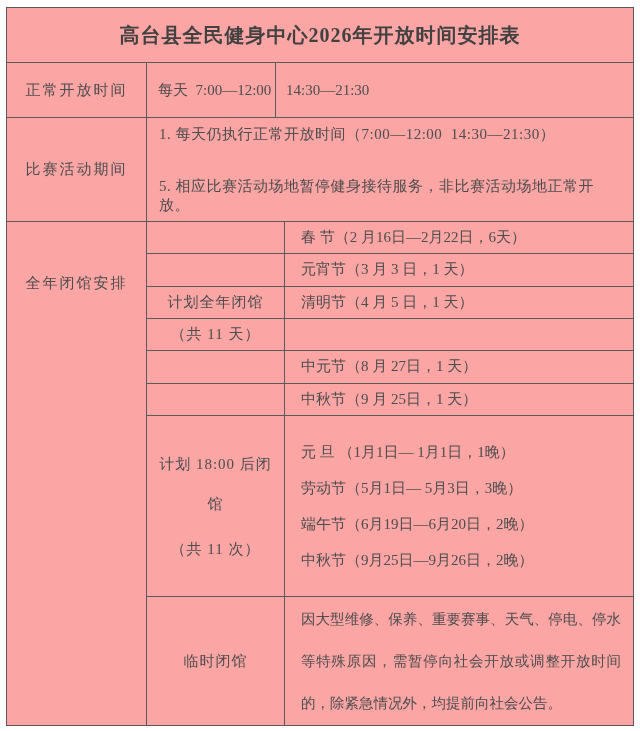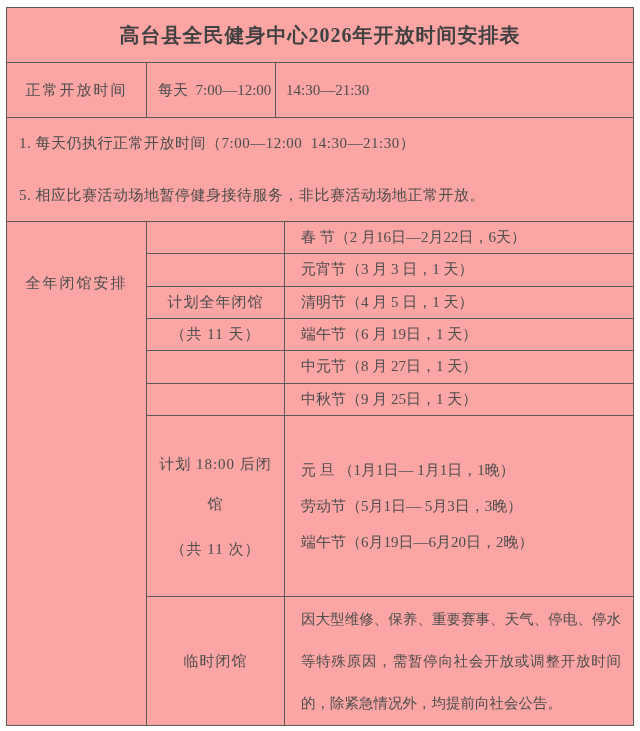--- a/index.html
+++ b/index.html
@@ -103,20 +103,21 @@
 
     <div class="title-row">高台县全民健身中心2026年开放时间安排表</div>
 
     <div class="row row-normal">
       <div class="cell label-col">正常开放时间</div>
       <div class="cell cell-daily">每天  7:00—12:00</div>
       <div class="cell cell-afternoon">14:30—21:30</div>
     </div>
 
     <div class="row row-competition">
+      <div class="cell label-col">比赛活动期间</div>
       <div class="cell comp-content">
         <div>1. 每天仍执行正常开放时间（7:00—12:00  14:30—21:30）</div>
         <div>5. 相应比赛活动场地暂停健身接待服务，非比赛活动场地正常开放。</div>
       </div>
     </div>
 
     <div class="row row-closure">
       <div class="cell closure-label-col">全年闭馆安排</div>
       <div class="closure-right">
 
@@ -128,38 +129,37 @@
             <div class="c1-row">
               <div class="c1-mid"></div>
               <div class="c1-content">元宵节（3 月 3 日，1 天）</div>
             </div>
             <div class="c1-row">
               <div class="c1-mid">计划全年闭馆</div>
               <div class="c1-content">清明节（4 月 5 日，1 天）</div>
             </div>
             <div class="c1-row">
               <div class="c1-mid">（共 11 天）</div>
-              <div class="c1-content">端午节（6 月 19日，1 天）</div>
             </div>
             <div class="c1-row">
               <div class="c1-mid"></div>
               <div class="c1-content">中元节（8 月 27日，1 天）</div>
             </div>
             <div class="c1-row">
               <div class="c1-mid"></div>
               <div class="c1-content">中秋节（9 月 25日，1 天）</div>
             </div>
           </div>
 
         <div class="c2">
           <div class="c2-mid">
             <div class="part1">计划 18:00 后闭馆</div>
             <div class="part2">（共 11 次）</div>
           </div>
-          <div class="c2-content" id="c2-holidays"><div>元 旦 （1月1日— 1月1日，1晚）</div><div>劳动节（5月1日— 5月3日，3晚）</div><div>端午节（6月19日—6月20日，2晚）</div></div>
+          <div class="c2-content" id="c2-holidays"><div>元 旦 （1月1日— 1月1日，1晚）</div><div>劳动节（5月1日— 5月3日，3晚）</div><div>端午节（6月19日—6月20日，2晚）</div><div>中秋节（9月25日—9月26日，2晚）</div></div>
         </div>
 
         <div class="c3">
           <div class="c3-mid">临时闭馆</div>
           <div class="c3-content">因大型维修、保养、重要赛事、天气、停电、停水等特殊原因，需暂停向社会开放或调整开放时间的，除紧急情况外，均提前向社会公告。</div>
         </div>
 
       </div>
     </div>
 

